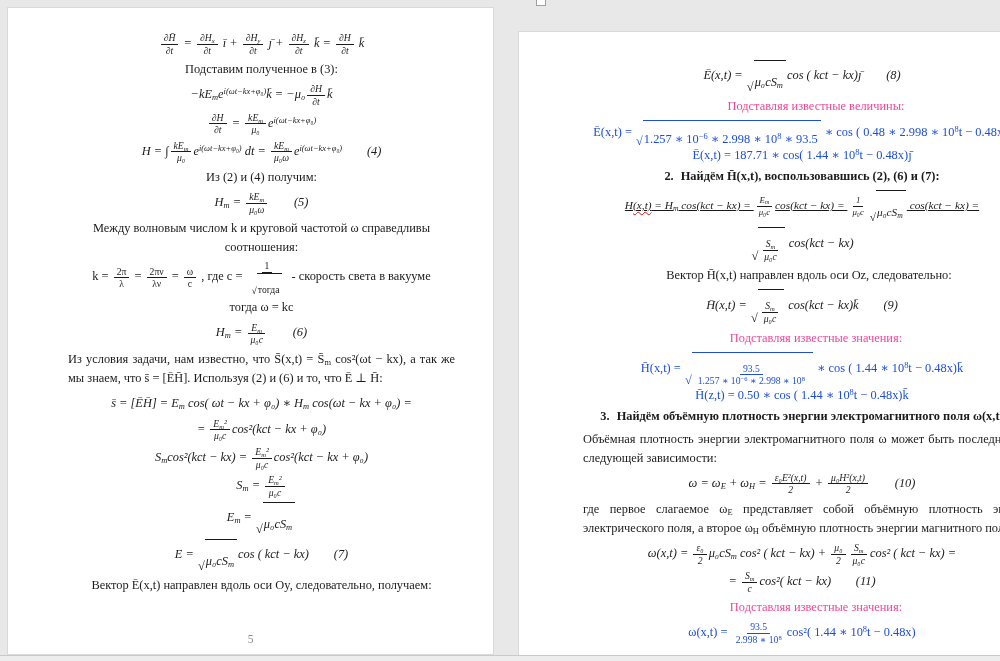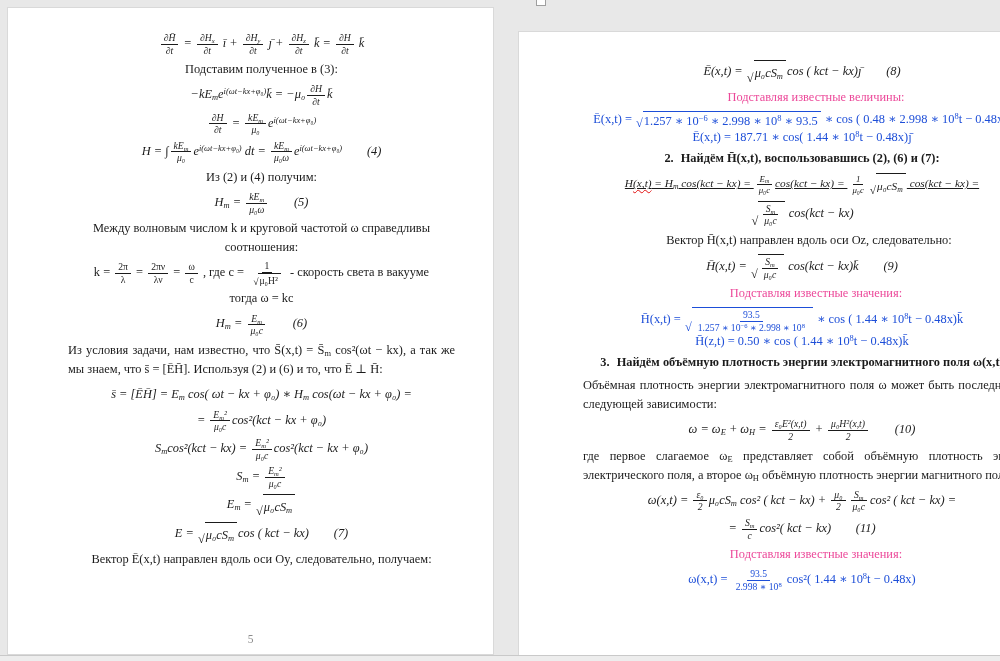--- a/index.html
+++ b/index.html
@@ -43,21 +43,21 @@
   .formula.small{font-size:11.3px;text-decoration:underline;}
   
   .frac{
     display:inline-flex;flex-direction:column;align-items:center;
     vertical-align:middle;margin:0 2px;font-size:0.78em;line-height:1.2;
   }
   .frac .num{border-bottom:1px solid currentColor;padding:0 3px;}
   .frac .den{padding:0 3px;}
   .sqrt{display:inline-flex;align-items:center;vertical-align:middle;margin:0 1px;}
   .sqrt .rad{align-self:stretch;display:flex;align-items:flex-end;line-height:1;font-style:normal;}
-  .sqrt .vinc{border-top:1px solid currentColor;padding:1px 3px 0 1px;}
+  .sqrt .vinc{border-top:1px solid currentColor;padding:10px 3px 0 1px;}
   sub,sup{font-size:0.68em;line-height:0;}
   sup{vertical-align:0.5em;}
   sub{vertical-align:-0.25em;}
   .sq{text-decoration:underline wavy #e21313 1px;text-underline-offset:2px;}
   .gap-handle{
     position:absolute;left:536px;top:0;width:10px;height:6px;
     background:#ffffff;border:1px solid #9f9f9f;border-top:none;box-sizing:border-box;
   }
   .bottom-strip{
     position:absolute;left:0;bottom:0;width:1000px;height:6px;
@@ -119,21 +119,21 @@
           </span> = <span class="frac">
             <span class="num">2πν</span>
             <span class="den">λν</span>
           </span> = <span class="frac">
             <span class="num">ω</span>
             <span class="den">c</span>
           </span> , где c = <span class="frac">
             <span class="num">1</span>
             <span class="den"><span class="sqrt">
                 <span class="rad">√</span>
-                <span class="vinc">μ₀H²</span>
+                <span class="vinc">тогда</span>
               </span></span>
           </span> - скорость света в вакууме</div>
         <div class="blk para">тогда  ω = kc</div>
         <div class="blk formula">H<sub>m</sub> = <span class="frac">
             <span class="num">E<sub>m</sub></span>
             <span class="den">μ₀c</span>
           </span>  (6)</div>
         <div class="blk para justify">Из условия задачи, нам известно, что S̄(x,t) = S̄<sub>m</sub> cos²(ωt − kx), а так же мы знаем, что s̄ = [ĒH̄]. Используя (2) и (6) и то, что Ē ⊥ H̄:</div>
         <div class="blk formula">s̄ = [ĒH̄] = E<sub>m</sub> cos( ωt − kx + φ₀) ∗ H<sub>m</sub> cos(ωt − kx + φ₀) =</div>
         <div class="blk formula">= <span class="frac">

